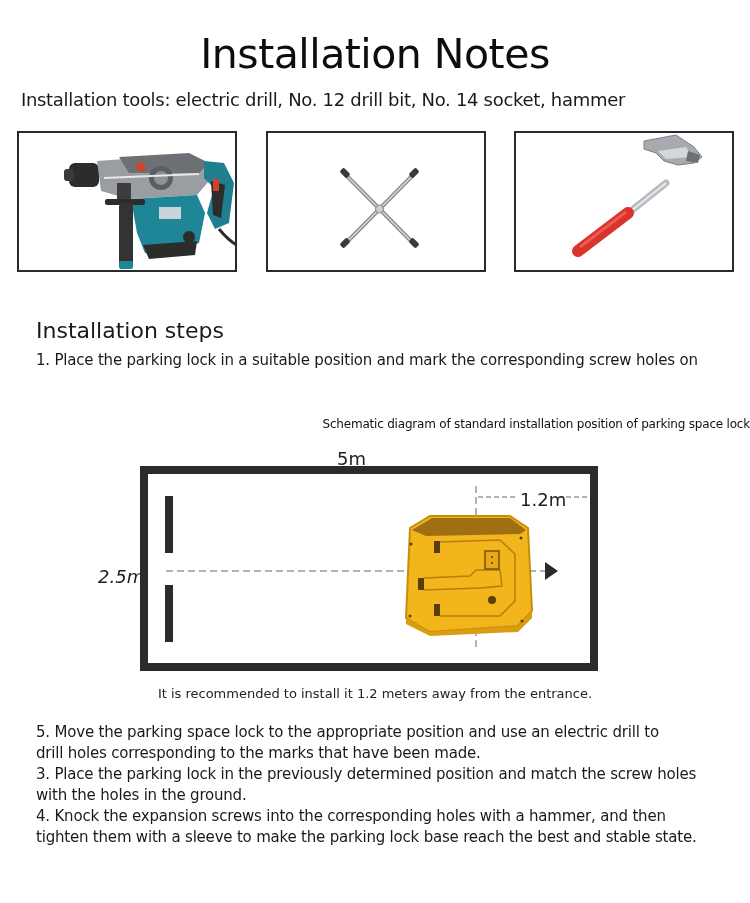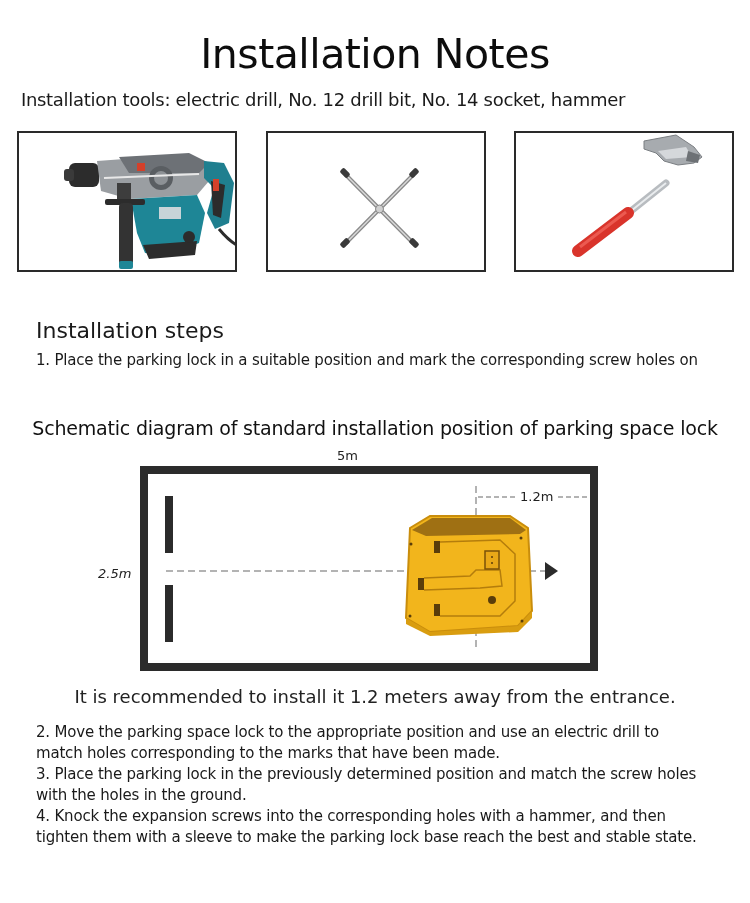--- a/index.html
+++ b/index.html
@@ -9,26 +9,26 @@
   .title { top: 30px; left: 0; width: 750px; text-align: center; font-family: "DejaVu Sans", sans-serif; font-size: 41px; letter-spacing: -0.5px; color: #0d0d0d; font-weight: 400; }
   .subtitle { top: 89px; left: 0; width: 646px; text-align: center; font-size: 18px; color: #1a1a1a; letter-spacing: -0.3px; }
 
   .tool-box { top: 131px; width: 220px; height: 141px; border: 2px solid #2a2a2a; box-sizing: border-box; background: #fff; overflow: hidden; }
   .tool-box svg { position: absolute; left: 0; top: 0; }
 
   .section-heading { top: 318px; left: 36px; font-size: 22px; color: #1a1a1a; }
   .para { left: 36px; width: 690px; font-size: 15px; line-height: 21px; color: #1a1a1a; letter-spacing: -0.2px; }
   .para div { white-space: nowrap; }
 
-  .diagram-title { top: 417px; left: 0; width: 750px; text-align: center; font-size: 19px; color: #111; letter-spacing: -0.2px; }
-  .dim-label { font-size: 13px; color: #222; }
+  .diagram-title { top: 417px; left: 0; width: 750px; text-align: right; font-size: 12px; color: #111; letter-spacing: -0.2px; }
+  .dim-label { font-size: 18px; color: #222; }
 
   .lot { top: 466px; left: 140px; width: 458px; height: 205px; border: 8px solid #2b2b2b; box-sizing: border-box; }
 
-  .caption { top: 686px; left: 0; width: 750px; text-align: center; font-size: 18px; color: #222; }
+  .caption { top: 686px; left: 0; width: 750px; text-align: center; font-size: 13px; color: #222; }
 </style>
 </head>
 <body>
 
 <div class="abs title">Installation Notes</div>
 <div class="abs subtitle">Installation tools: electric drill, No. 12 drill bit, No. 14 socket, hammer</div>
 
 <div class="abs tool-box" style="left:17px;">
   <svg width="220" height="141" viewBox="0 0 220 141">
 
@@ -138,19 +138,19 @@
     <circle cx="270" cy="150" r="1.5" fill="#5a3d0a"></circle>
     <circle cx="382" cy="155" r="1.5" fill="#5a3d0a"></circle>
   </g>
 </svg>
 
 <div class="abs dim-label" style="top:489px; left:520px;">1.2m</div>
 
 <div class="abs caption">It is recommended to install it 1.2 meters away from the entrance.</div>
 
 <div class="abs para" style="top:722px;">
-  <div>2. Move the parking space lock to the appropriate position and use an electric drill to</div>
-  <div>match holes corresponding to the marks that have been made.</div>
+  <div>5. Move the parking space lock to the appropriate position and use an electric drill to</div>
+  <div>drill holes corresponding to the marks that have been made.</div>
   <div>3. Place the parking lock in the previously determined position and match the screw holes</div>
   <div>with the holes in the ground.</div>
   <div>4. Knock the expansion screws into the corresponding holes with a hammer, and then</div>
   <div>tighten them with a sleeve to make the parking lock base reach the best and stable state.</div>
 </div>
 
 </body></html>

